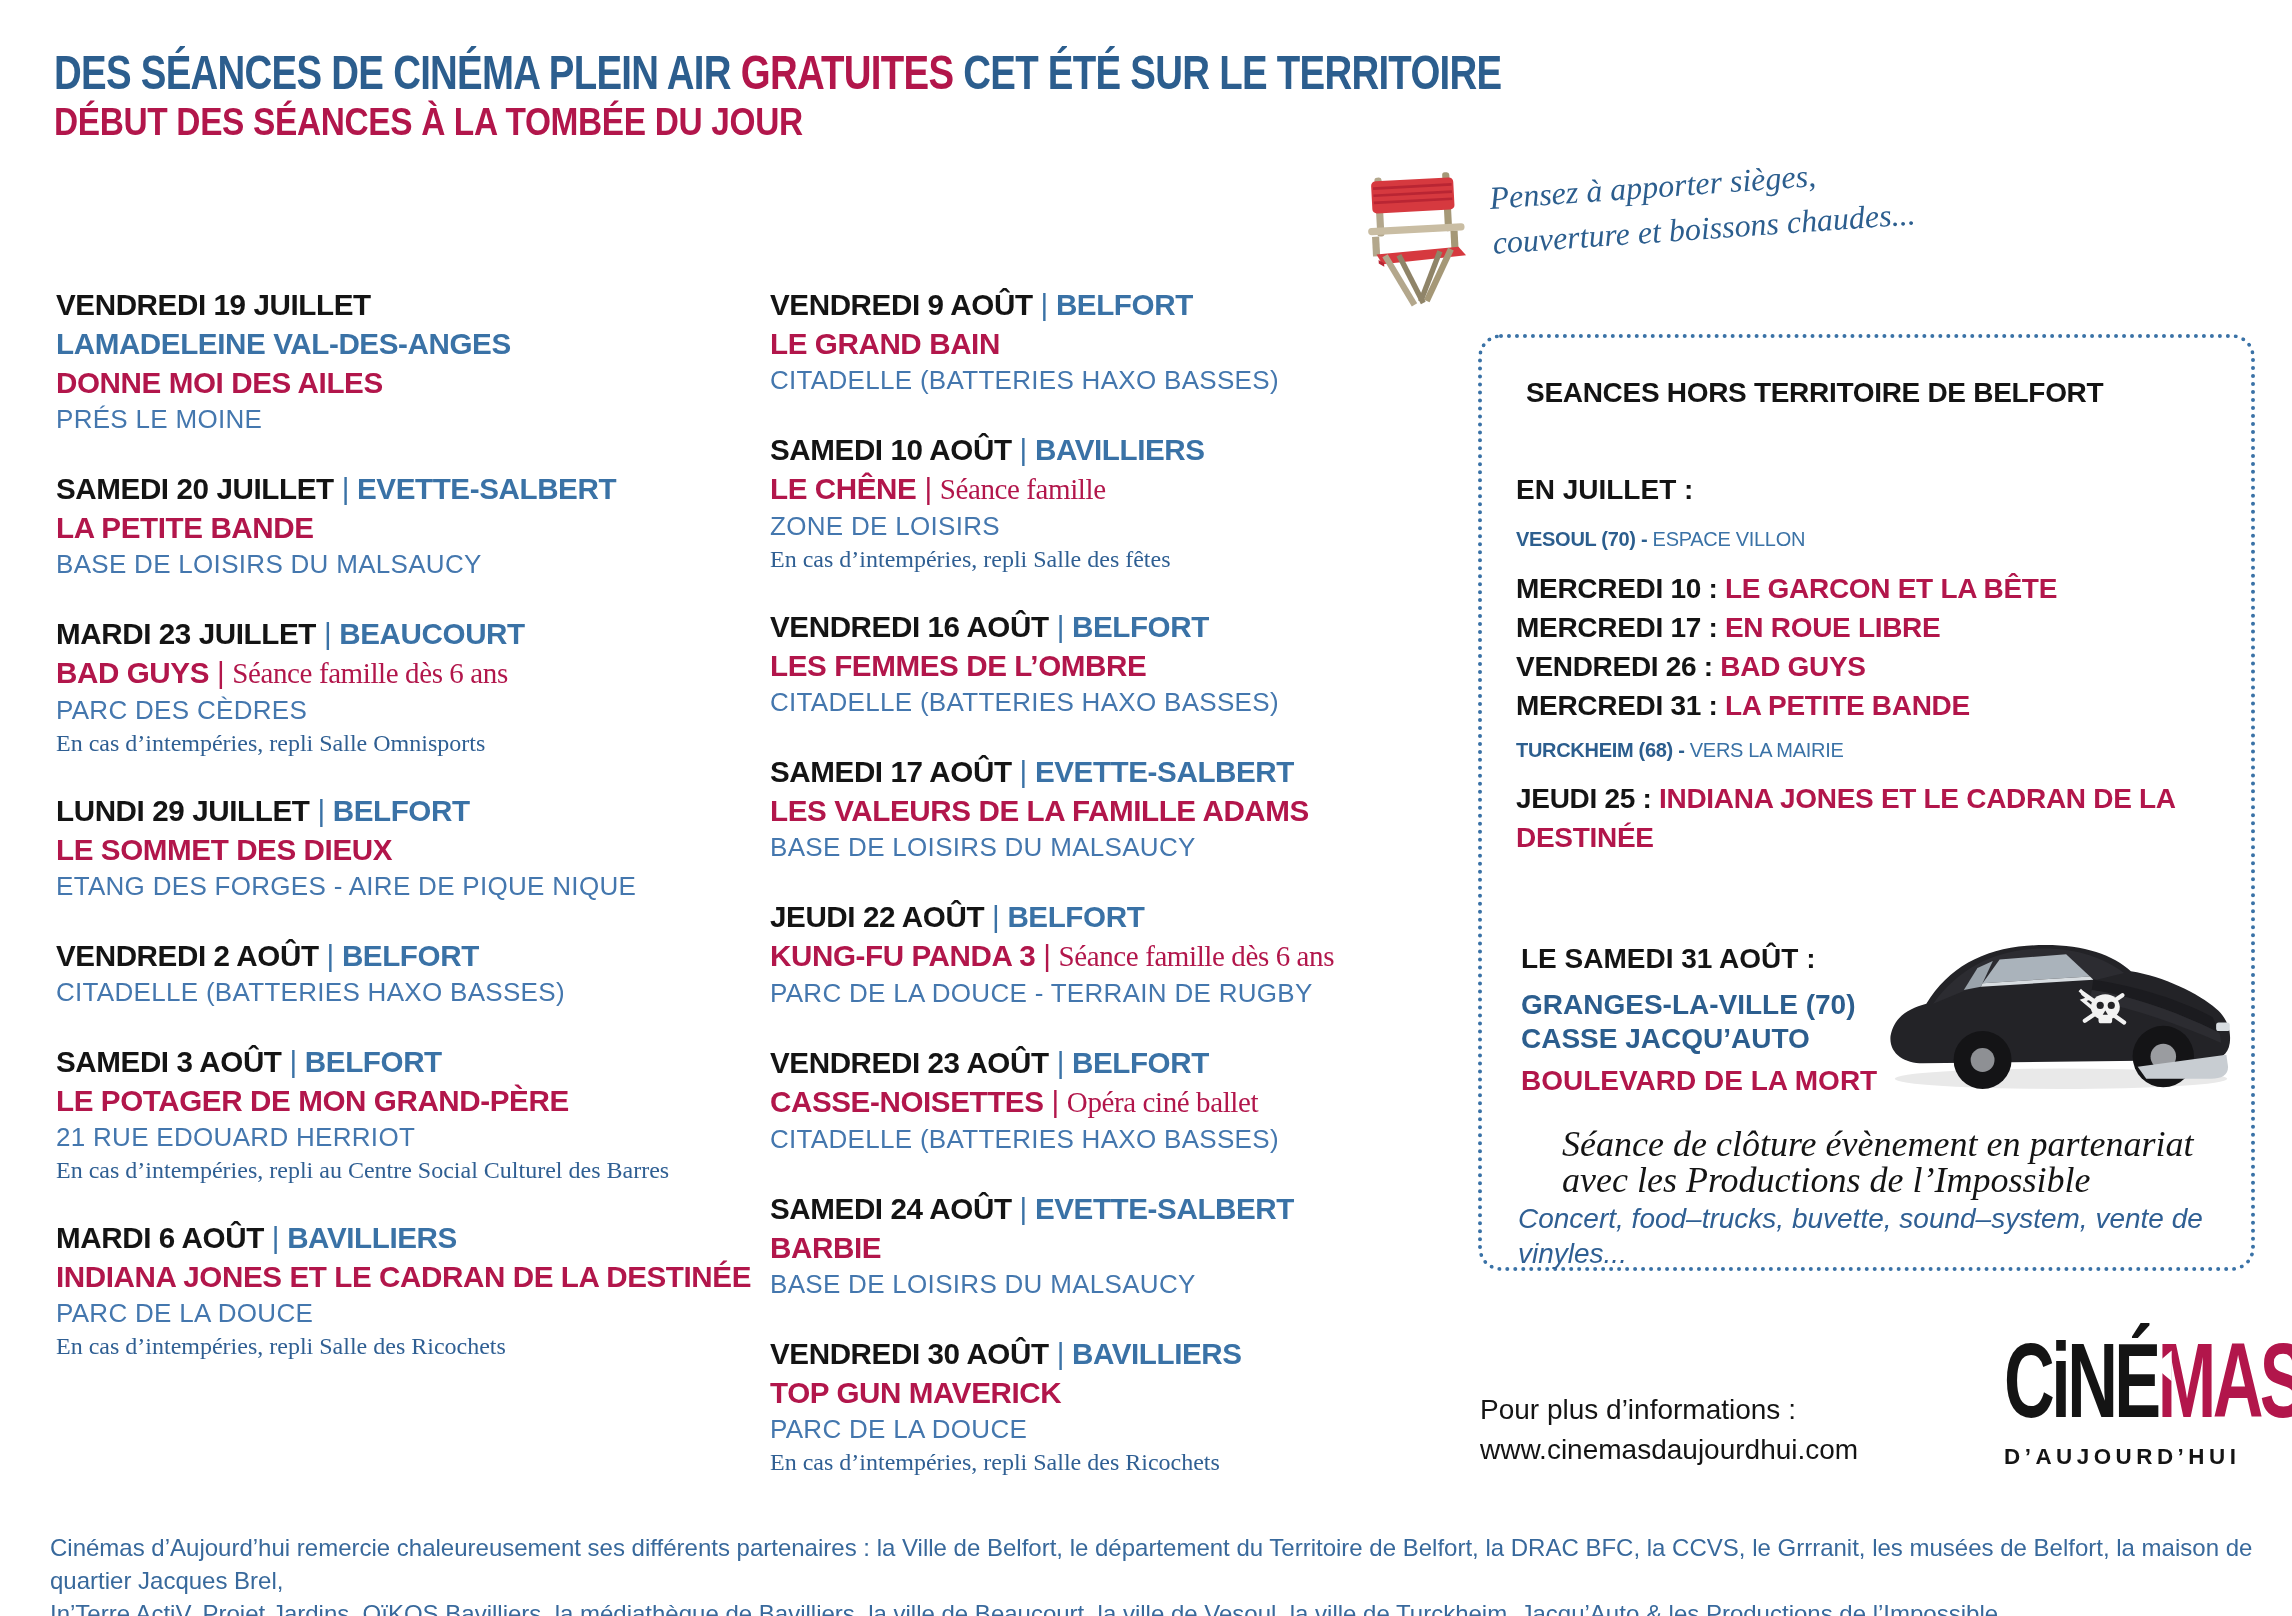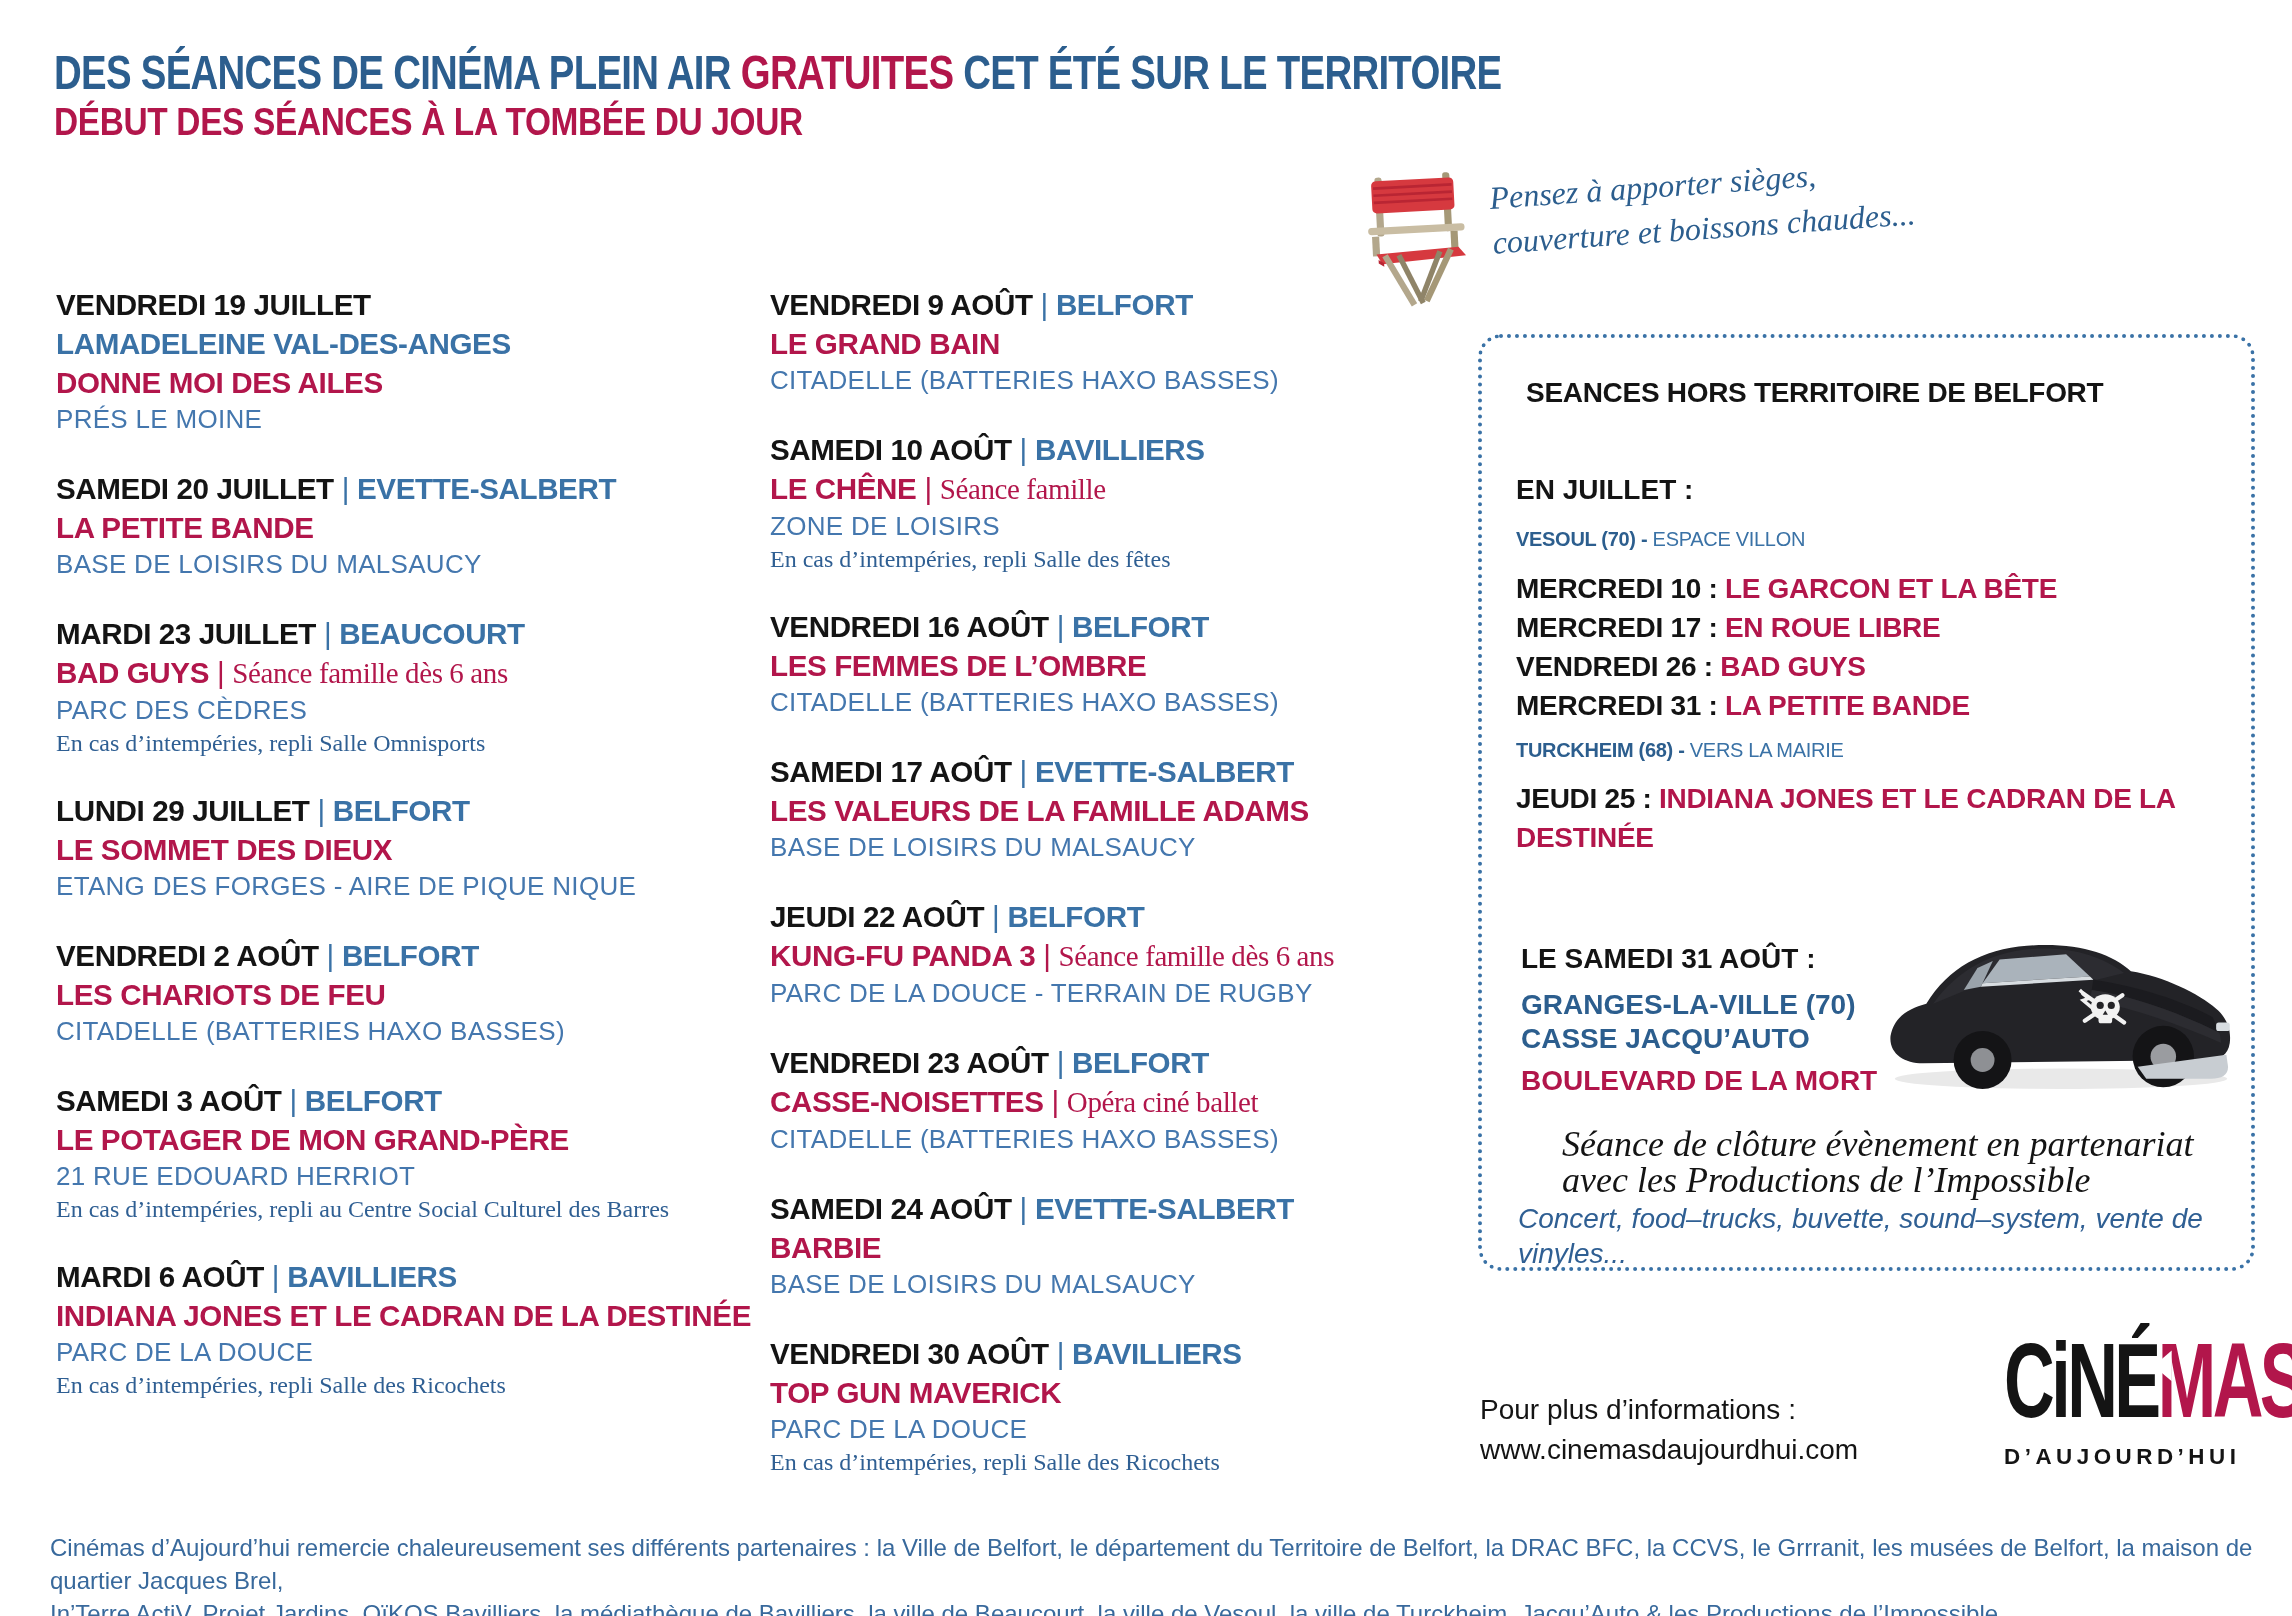--- a/index.html
+++ b/index.html
@@ -166,23 +166,20 @@
       <span>ETANG DES FORGES - AIRE DE PIQUE NIQUE</span>
     </div>
 
   </div>
 
   <div class="event">
     <div class="line date-line">
       <span>VENDREDI 2 AOÛT</span><span class="pipe">|</span><span class="loc">BELFORT</span>
     </div>
 
-    <div class="line film-line">
-      <span>LES CHARIOTS DE FEU</span>
-    </div>
     <div class="line venue-line">
       <span>CITADELLE (BATTERIES HAXO BASSES)</span>
     </div>
 
   </div>
 
   <div class="event">
     <div class="line date-line">
       <span>SAMEDI 3 AOÛT</span><span class="pipe">|</span><span class="loc">BELFORT</span>
     </div>

